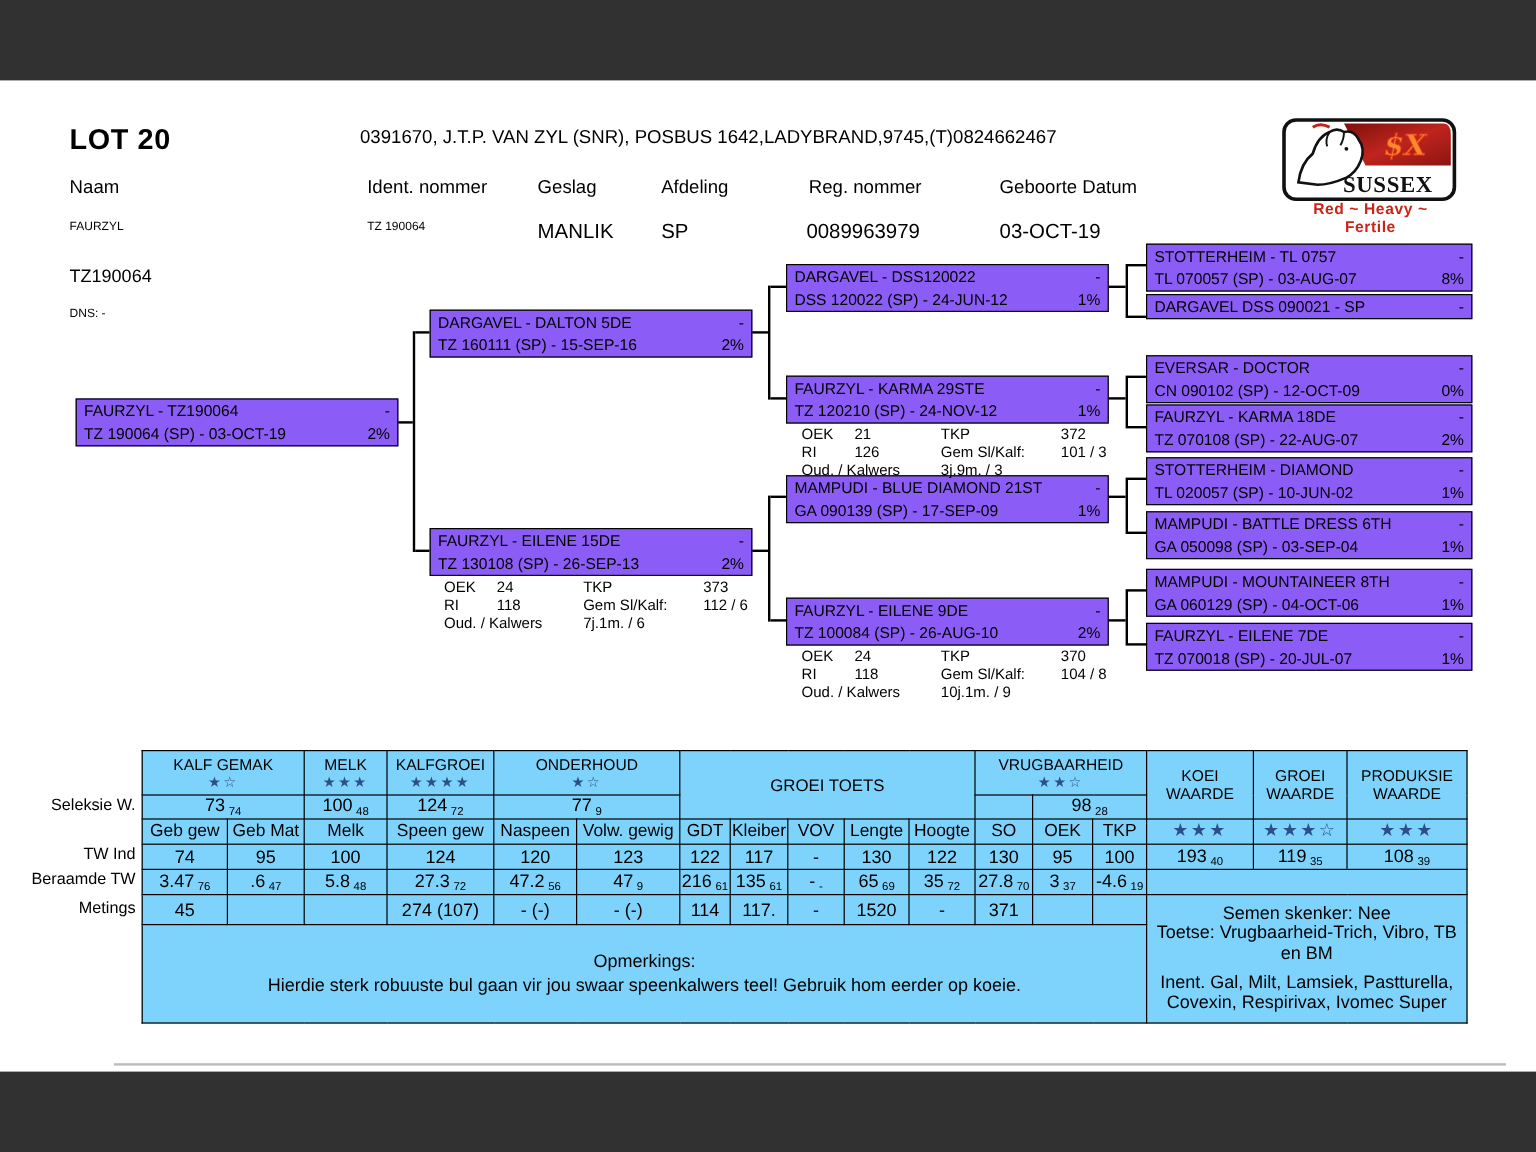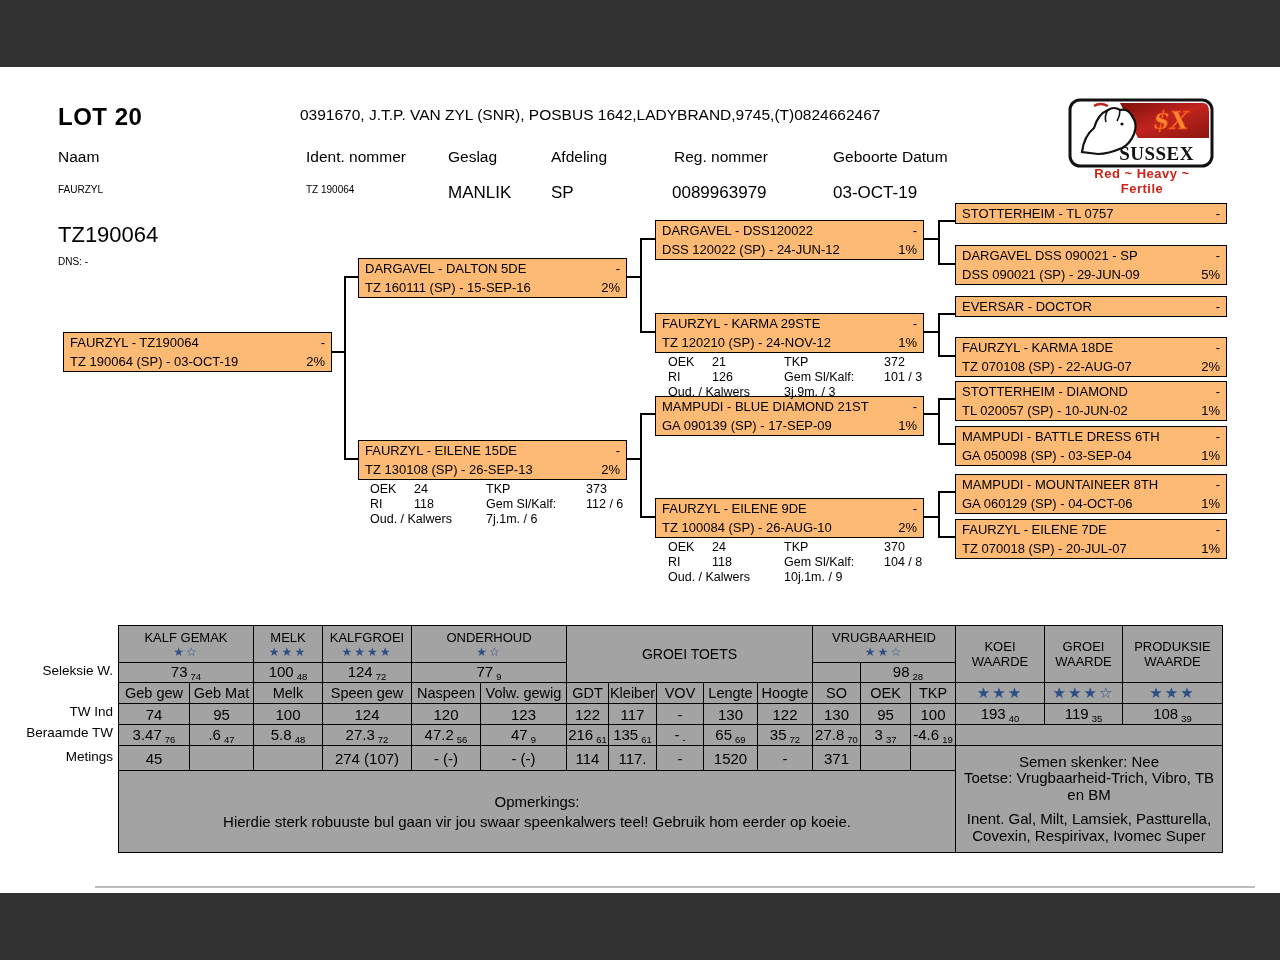--- a/index.html
+++ b/index.html
@@ -8,35 +8,35 @@
   .abs{position:absolute}
   .bar{position:absolute;left:0;width:1280px;background:#313131}
   .hr-footer{position:absolute;left:95px;top:886px;width:1160px;height:2px;background:#bcbcbc}
 
   
   .lot{font-size:24px;font-weight:bold;letter-spacing:.5px}
   .breeder{font-size:15.5px}
   .flabel{font-size:15.5px}
   .fval{font-size:10px}
   .fval-big{font-size:17px}
-  .code{font-size:22px}
+  .code{font-size:15px}
   .dns{font-size:10px}
 
   
-  .pbox{position:absolute;border:1px solid #000;background:#fdba74;width:267px}
+  .pbox{position:absolute;border:1px solid #000;background:#8b5cf6;width:267px}
   .pbox .pr{display:flex;justify-content:space-between;padding:1px 6px;line-height:17px;font-size:13px;white-space:nowrap}
   .ln{position:absolute;background:#000}
 
   
   .stats{position:absolute;font-size:12.5px;line-height:15px;width:260px}
   .srow{display:grid;grid-template-columns:44px 72px 100px auto}
   .span2{grid-column:1/3}
 
   
-  #maintable{position:absolute;left:118px;top:625px;border-collapse:collapse;table-layout:fixed;background:#a3a3a3}
+  #maintable{position:absolute;left:118px;top:625px;border-collapse:collapse;table-layout:fixed;background:#7dd3fc}
   #maintable td{border:1px solid #000;text-align:center;padding:0;font-size:15px;vertical-align:middle;overflow:hidden}
   #maintable td.gh{font-size:13px;line-height:15px}
   #maintable td.sh{font-size:14.5px}
   .stars{color:#2d4f85;font-size:12px;letter-spacing:2px;line-height:14px;white-space:nowrap}
   .sub{font-size:9.5px;vertical-align:-3px;margin-left:3px}
   td.notes-cell{ text-align:left;vertical-align:top;padding:2px 7px;font-size:14.5px;line-height:20px}
   td.infobox-cell{text-align:left;vertical-align:top;padding:2px 7px;font-size:13.5px;line-height:16.5px}
   .rowlab{position:absolute;left:8px;width:105px;text-align:right;font-size:13.5px}
 
   
@@ -194,35 +194,39 @@
   <div class="pr">
       <span>TZ  100084 (SP) - 26-AUG-10</span>
       <span>2%</span>
     </div>
 </div>
 <div class="pbox" style="left:955px;top:203px;width:270px">
   <div class="pr">
       <span>STOTTERHEIM -  TL 0757</span>
       <span>-</span>
     </div>
+  <div class="pr">
+      <span>TL  070057 (SP) - 03-AUG-07</span>
+      <span>8%</span>
+    </div>
 </div>
 <div class="pbox" style="left:955px;top:245px;width:270px">
   <div class="pr">
       <span>DARGAVEL DSS 090021 - SP</span>
       <span>-</span>
     </div>
-  <div class="pr">
-      <span>DSS 090021 (SP) - 29-JUN-09</span>
-      <span>5%</span>
-    </div>
 </div>
 <div class="pbox" style="left:955px;top:296px;width:270px">
   <div class="pr">
       <span>EVERSAR -  DOCTOR</span>
       <span>-</span>
+    </div>
+  <div class="pr">
+      <span>CN  090102 (SP) - 12-OCT-09</span>
+      <span>0%</span>
     </div>
 </div>
 <div class="pbox" style="left:955px;top:337px;width:270px">
   <div class="pr">
       <span>FAURZYL -  KARMA 18DE</span>
       <span>-</span>
     </div>
   <div class="pr">
       <span>TZ  070108 (SP) - 22-AUG-07</span>
       <span>2%</span>

